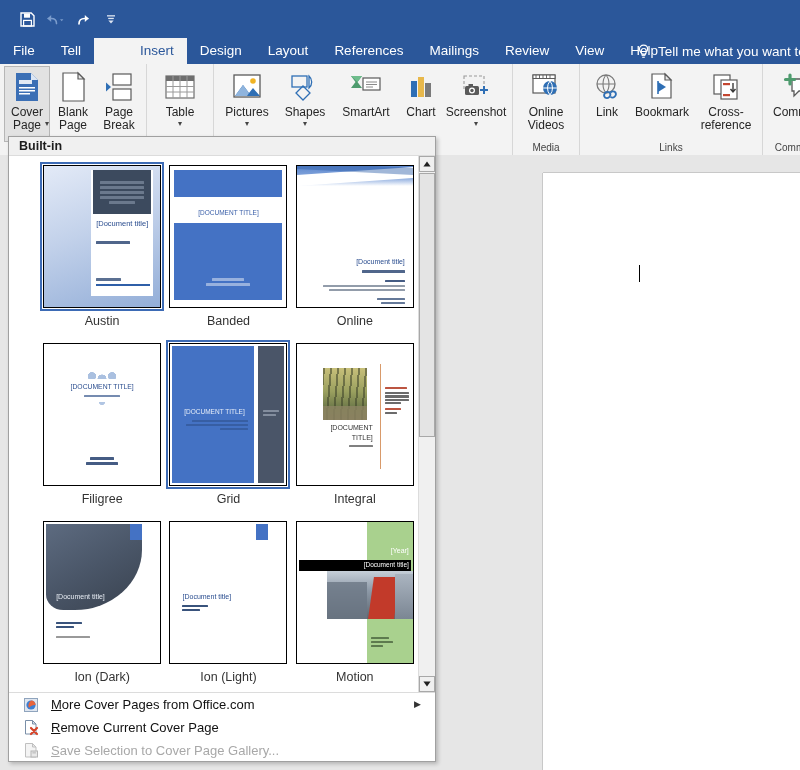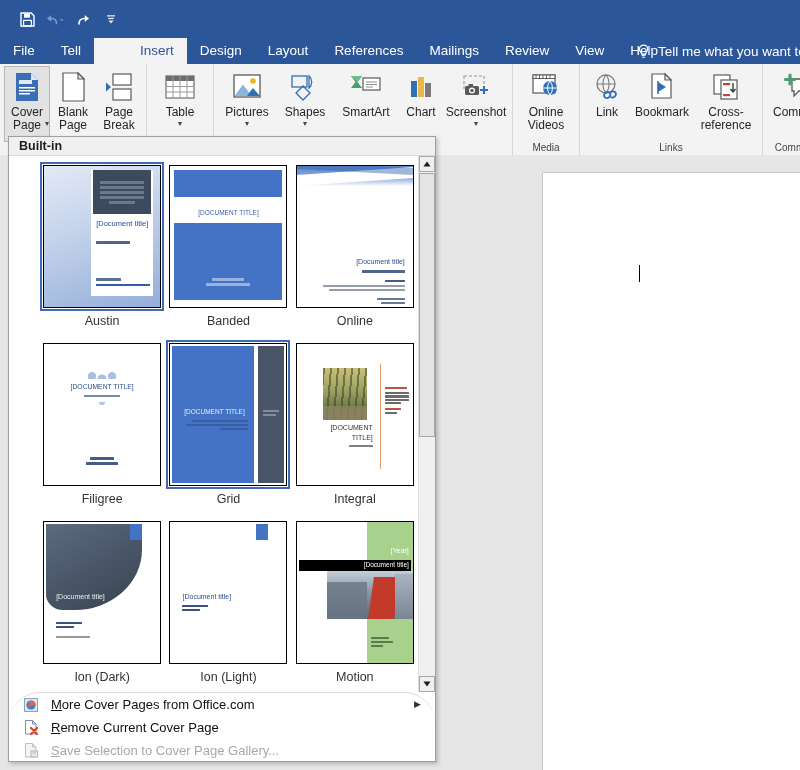--- a/index.html
+++ b/index.html
@@ -303,21 +303,20 @@
   }
 
   
   .gal-menu {
     position: absolute;
     left: 0; bottom: 0;
     width: 426px; height: 69px;
     background: #ffffff;
     border-top: 1px solid #dcdcdc;
     box-sizing: border-box;
-    border-radius: 31px;
   }
   .menu-item {
     height: 23px;
     display: flex;
     align-items: center;
     padding-left: 11px;
     cursor: default;
     position: relative;
   }
   .menu-icon {

